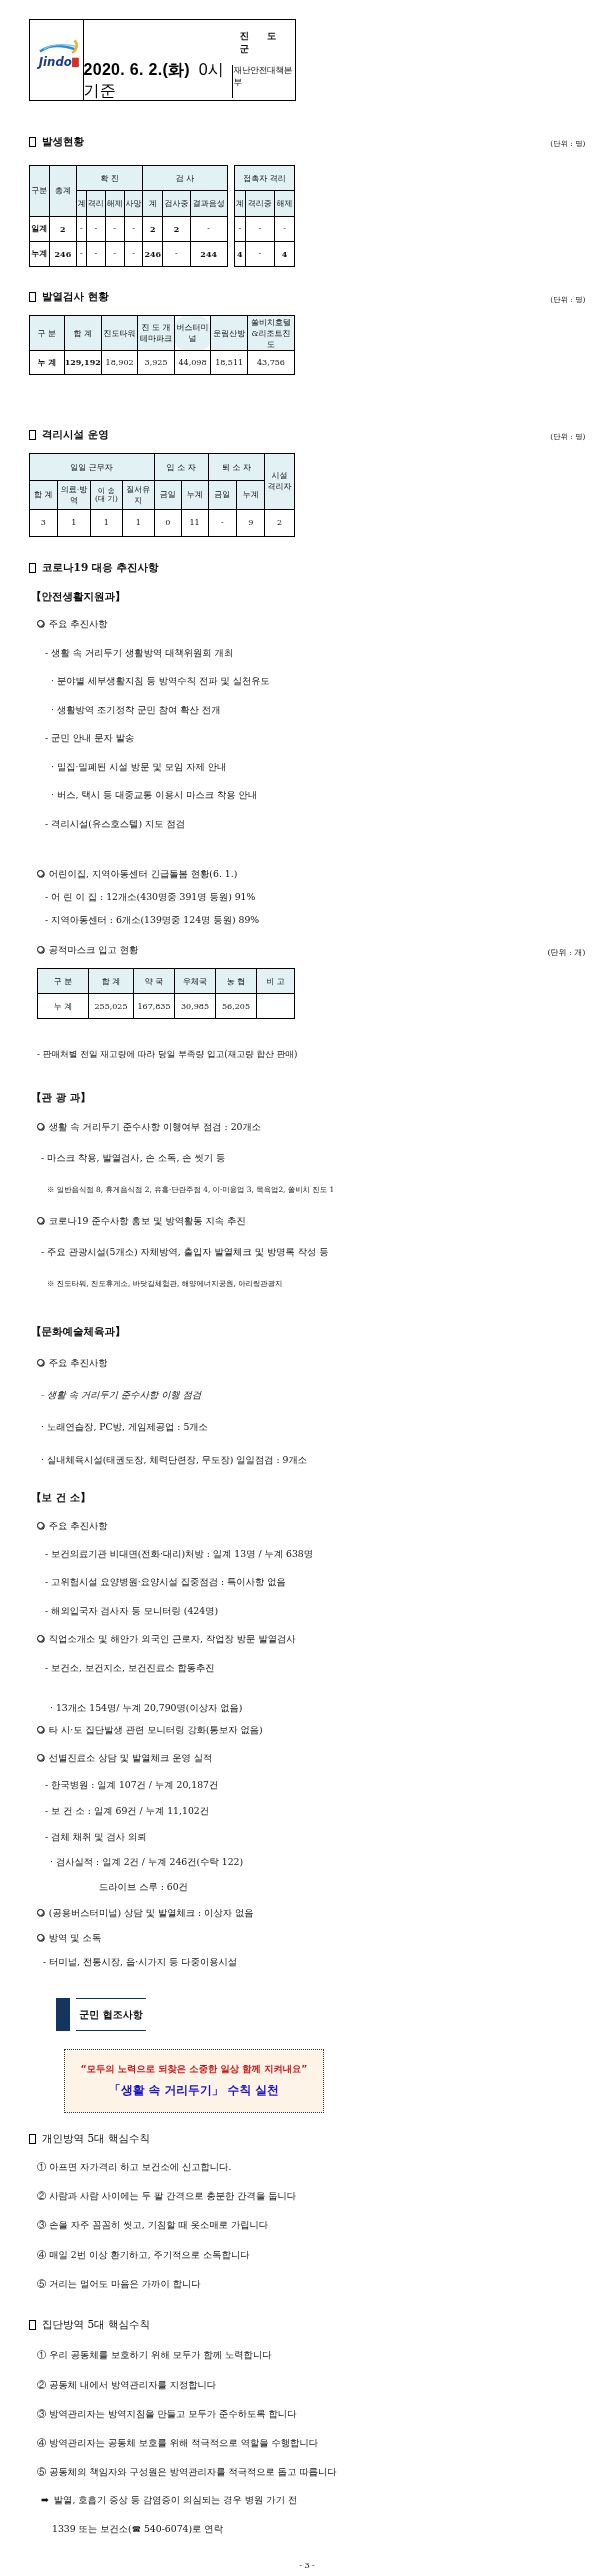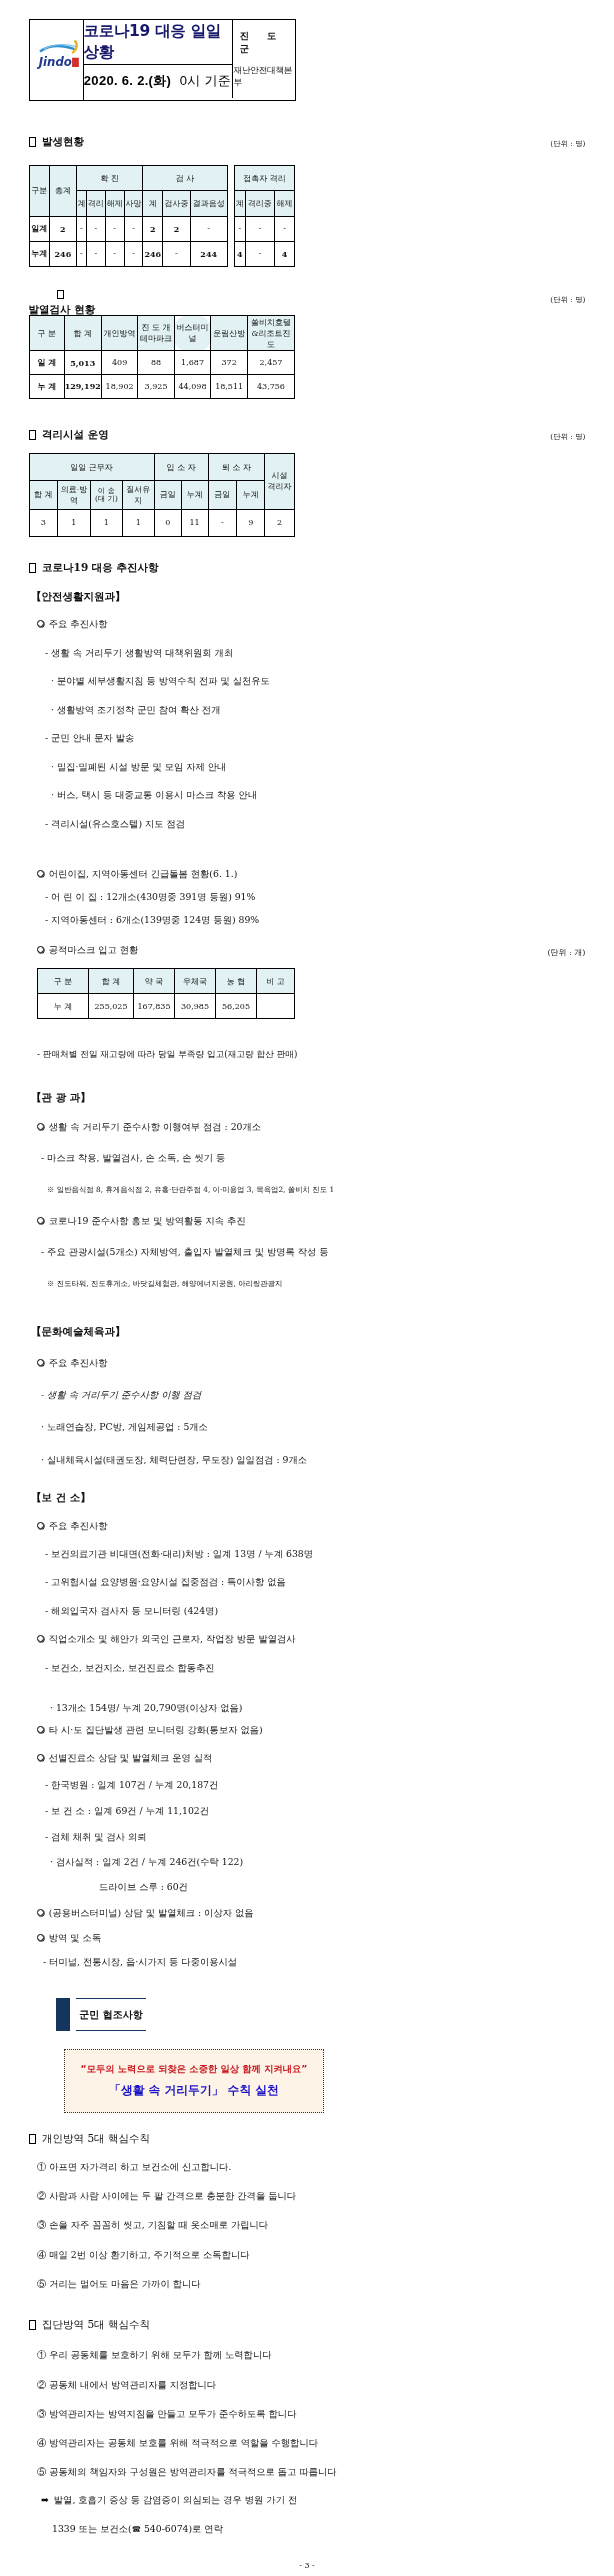--- a/index.html
+++ b/index.html
@@ -17,21 +17,21 @@
   .hdr-main {
     position: absolute; left: 28.5px; top: 18.6px; width: 267px; height: 82px;
     border: 1.9px solid #000;
   }
   .logo-cell { position: absolute; left: 0; top: 0; width: 54px; height: 100%; border-right: 0.6px solid #000; }
   .title-cell { position: absolute; left: 54px; top: 0; width: 149px; height: 45px; border-bottom: 0.6px solid #000; border-right: 0.6px solid #000; display:flex; align-items:center; justify-content:center; }
   .date-cell { position: absolute; left: 54px; top: 45px; width: 149px; height: 33px; border-right: 0.6px solid #000; display:flex; align-items:center; justify-content:center; }
   .org-cell { position: absolute; left: 204px; top: 0; right: 0; height: 100%; display:flex; flex-direction:column; align-items:center; justify-content:center; gap: 8.7px; }
 
   .title-text { font-family: "DejaVu Sans", "Liberation Sans", sans-serif; font-weight: 700; font-size: 15.5px; color: #16186a; letter-spacing: -0.3px; }
-  .date-text { font-family: "Liberation Sans", "DejaVu Sans", sans-serif; font-weight: 700; font-size: 13px; color: #000; letter-spacing: 0.3px; }
+  .date-text { font-family: "Liberation Sans", "DejaVu Sans", sans-serif; font-weight: 700; font-size: 16px; color: #000; letter-spacing: 0.3px; }
   .date-text .norm { font-weight: 400; margin-left: 8.7px; }
   .org-1 { font-weight: 700; font-size: 9.3px; letter-spacing: 7.4px; padding-left: 6.2px; }
   .org-2 { font-size: 8.7px; letter-spacing: -0.3px; }
 
   .logo { position: absolute; left: 6.2px; top: 18.6px; width: 45px; height: 37px; }
 
   
   .sec-h { position: absolute; left: 28.5px; font-size: 10.5px; font-weight: 700; display: flex; align-items: center; gap: 3.7px; }
   .sec-h .box { width: 7.4px; height: 9.3px; border: 0.7px solid #000; display:inline-block; margin-right: 2.5px; }
   .unit { position: absolute; right: 321px; font-size: 7.4px; }
@@ -66,23 +66,20 @@
   <div class="hdr-main">
     <div class="logo-cell">
       <svg class="logo" viewBox="0 0 72 60">
         <path d="M6 22 C 22 10, 44 12, 62 18" stroke="#2e8fd1" stroke-width="4" fill="none"></path>
         <path d="M12 18 C 30 8, 50 10, 66 14" stroke="#7cc4ea" stroke-width="2" fill="none"></path>
         <path d="M62 4 C 68 10, 66 20, 58 24" stroke="#e9b42a" stroke-width="4" fill="none"></path>
         <text x="4" y="46" font-family="DejaVu Sans, sans-serif" font-size="19" font-style="italic" font-weight="700" fill="#1f3a8c">Jindo</text>
         <rect x="58" y="32" width="11" height="15" fill="#d42e2a"></rect>
       </svg>
 
-    </div>
-    <div class="title-cell">
-      <span class="title-text">코로나19 대응 일일 상황</span>
     </div>
     <div class="date-cell">
       <span class="date-text">
         <span>2020. 6. 2.(화)</span><span class="norm">0시 기준</span>
       </span>
     </div>
     <div class="org-cell">
       <div class="org-1">진 도 군</div>
       <div class="org-2">재난안전대책본부</div>
     </div>
@@ -152,45 +149,36 @@
       <td>-</td>
     </tr>
     <tr style="height:25.4px;">
       <td class="b">4</td>
       <td>-</td>
       <td class="b">4</td>
     </tr>
   </tbody>
     </table>
 
-  <div class="sec-h" style="top:290px;flex-direction:column;">
+  <div class="sec-h" style="top:290px;">
     <span class="box"></span>
     <span>발열검사 현황</span>
   </div>
   <div class="unit" style="top:295px; right:28.5px;">(단위 : 명)</div>
 
   <table class="data" style="left:29px; top:315px; width:266px; font-size:8px;">
     <tbody>
         <tr style="height:35px;">
       <th style="width:36px;">구  분</th>
       <th style="width:37px;">합  계</th>
-      <th style="width:37px;">개인방역</th>
+      <th style="width:37px;">진도타워</th>
       <th style="width:37px;"><span>진 도 개</span><br><span>테마파크</span></th>
       <th style="width:37px;border-radius:13px;">버스터미널</th>
       <th style="width:37px;">운림산방</th>
       <th style="width:48px;"><span>쏠비치호텔</span><br><span>&amp;리조트진도</span></th>
-    </tr>
-    <tr style="height:24px;">
-      <td class="b">일  계</td>
-      <td class="b">5,013</td>
-      <td>409</td>
-      <td>88</td>
-      <td>1,687</td>
-      <td>372</td>
-      <td>2,457</td>
     </tr>
     <tr style="height:23.5px;">
       <td class="b">누  계</td>
       <td class="b">129,192</td>
       <td>18,902</td>
       <td>3,925</td>
       <td>44,098</td>
       <td>18,511</td>
       <td>43,756</td>
     </tr>

